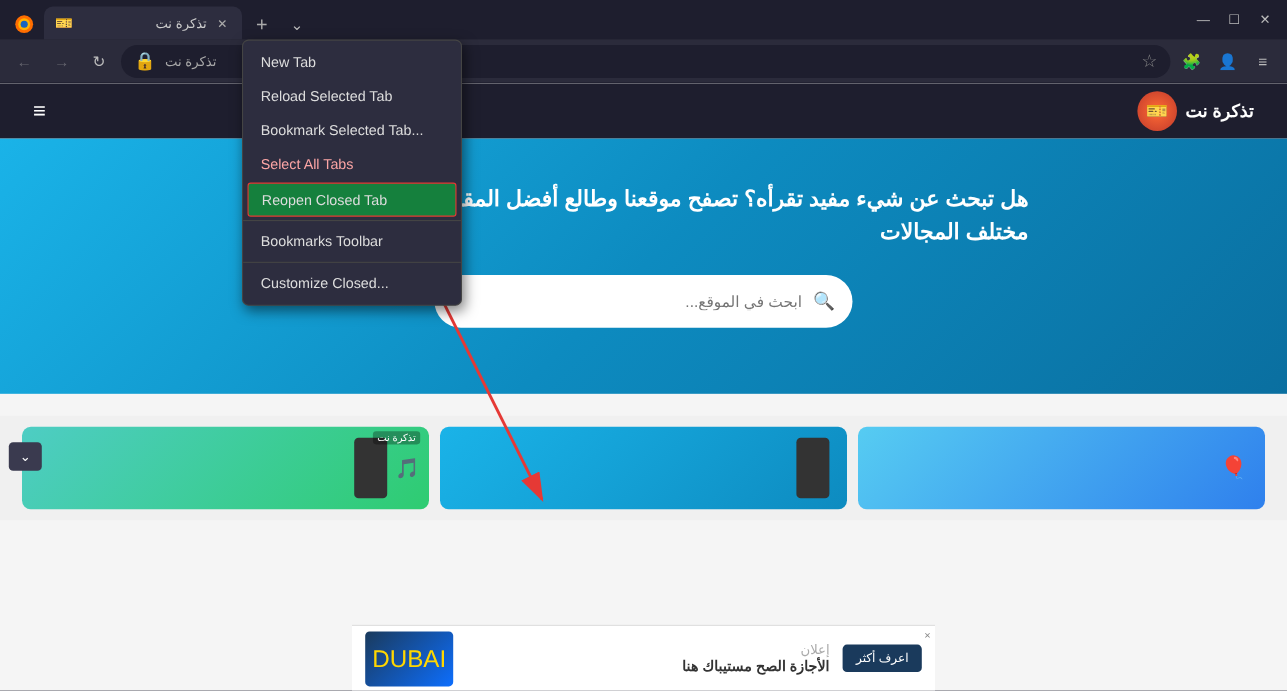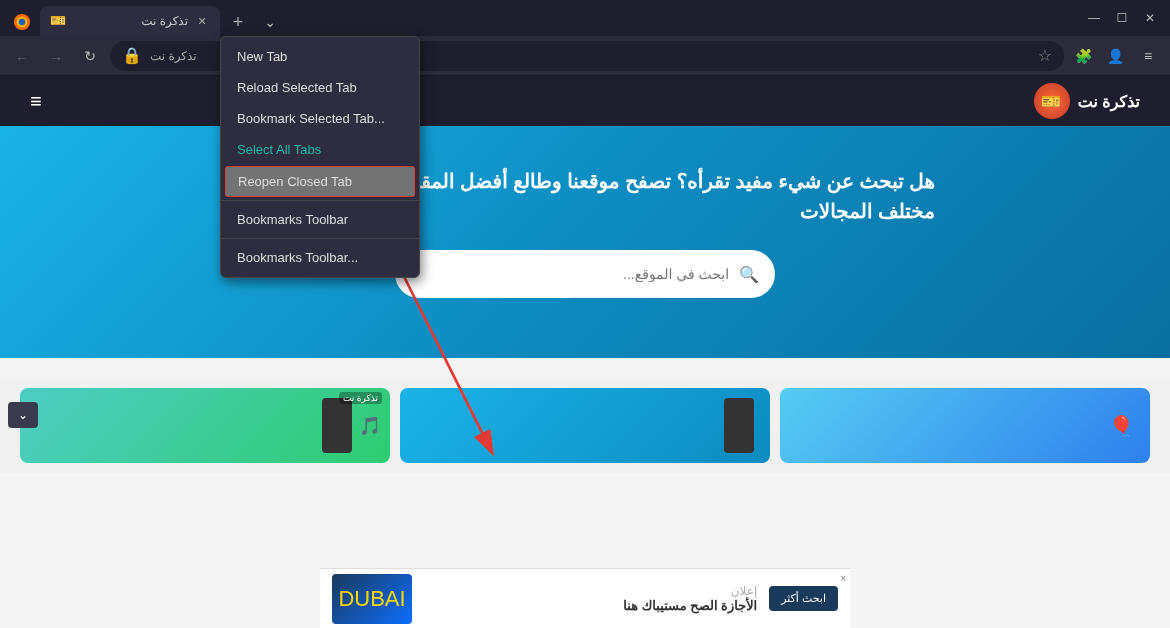--- a/index.html
+++ b/index.html
@@ -86,23 +86,23 @@
       z-index: 1000;
       box-shadow: 2px 4px 12px rgba(0,0,0,0.5);
     }
     .menu-item {
       padding: 8px 16px;
       font-size: 13px;
       color: #ddd;
       cursor: pointer;
       white-space: nowrap;
     }
-    .menu-item.disabled { color: #14b8a6; cursor: default; }
+    .menu-item.disabled { color: #fca5a5; cursor: default; }
     .menu-item.highlighted {
-      background: #737373;
+      background: #15803d;
       border: 1px solid #e53935;
       border-radius: 3px;
       margin: 1px 4px;
       padding: 7px 12px;
     }
     .menu-separator { border: none; border-top: 1px solid #444; margin: 3px 0; }
 
     
     .arrow-overlay {
       position: absolute;
@@ -270,21 +270,21 @@
 
   <div class="context-menu">
     <div class="menu-item">New Tab</div>
     <div class="menu-item">Reload Selected Tab</div>
     <div class="menu-item">Bookmark Selected Tab...</div>
     <div class="menu-item disabled">Select All Tabs</div>
     <div class="menu-item highlighted">Reopen Closed Tab</div>
     <hr class="menu-separator">
     <div class="menu-item">Bookmarks Toolbar</div>
     <hr class="menu-separator">
-    <div class="menu-item">Bookmarks Toolbar...</div>
+    <div class="menu-item">Customize Closed...</div>
   </div>
 
   <div class="page-content">
 
     <div class="site-header">
       <div class="hamburger">≡</div>
       <div class="site-logo">
         <span>تذكرة نت</span>
         <div class="logo-img">🎫</div>
       </div>
@@ -314,21 +314,21 @@
     </div>
 
     <div class="ad-banner">
       <div class="ad-image">
         <div style="font-size:22px; font-weight:normal; color:#ffd700;">DUBAI</div>
       </div>
       <div class="ad-text">
         <div class="ad-label">إعلان</div>
         <div class="ad-subtitle">الأجازة الصح مستيباك هنا</div>
       </div>
-      <button class="ad-btn">ابحث أكثر</button>
+      <button class="ad-btn">اعرف أكثر</button>
       <div class="ad-close">×</div>
     </div>
 
     <div class="scroll-hint">
       <span>⌄</span>
     </div>
 
     <svg class="arrow-overlay" viewBox="0 0 1170 628">
 
       <defs>

